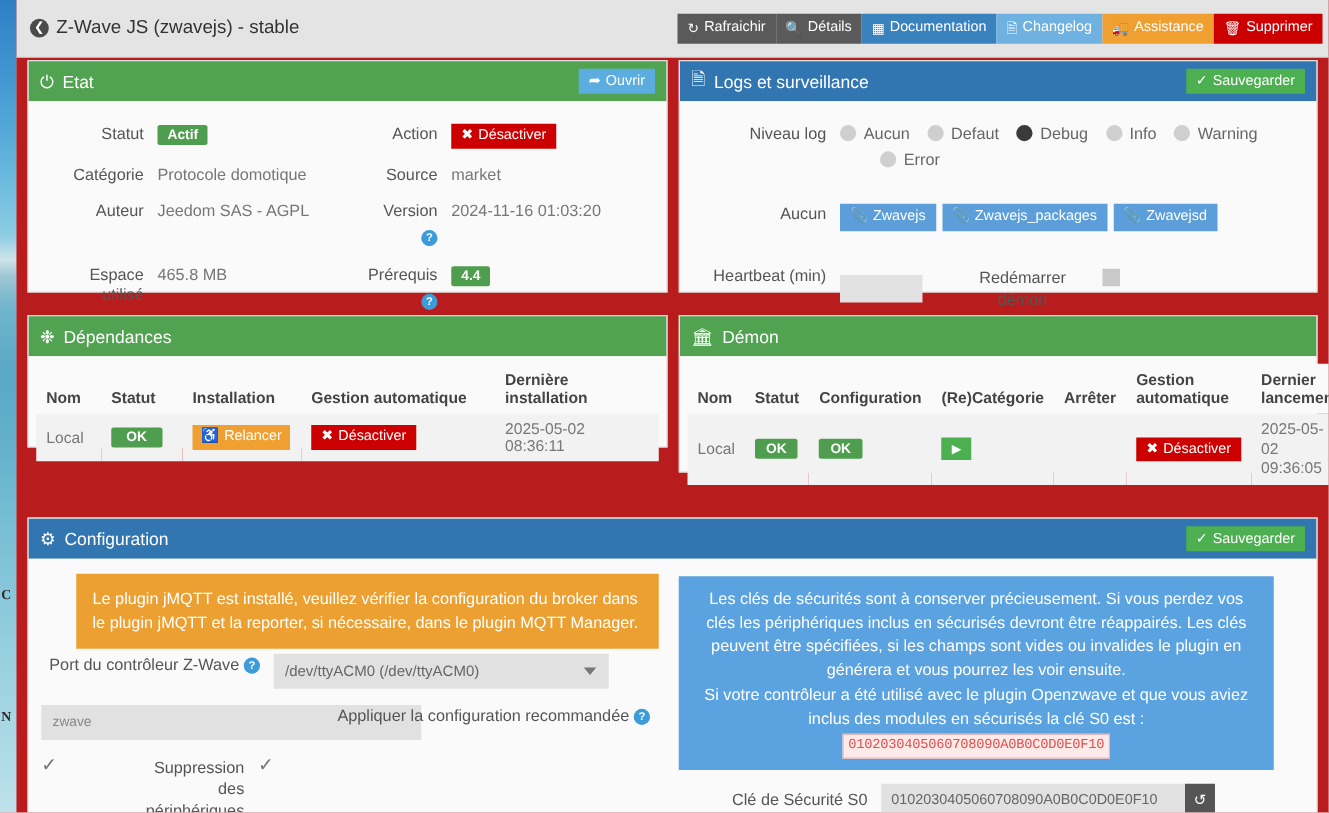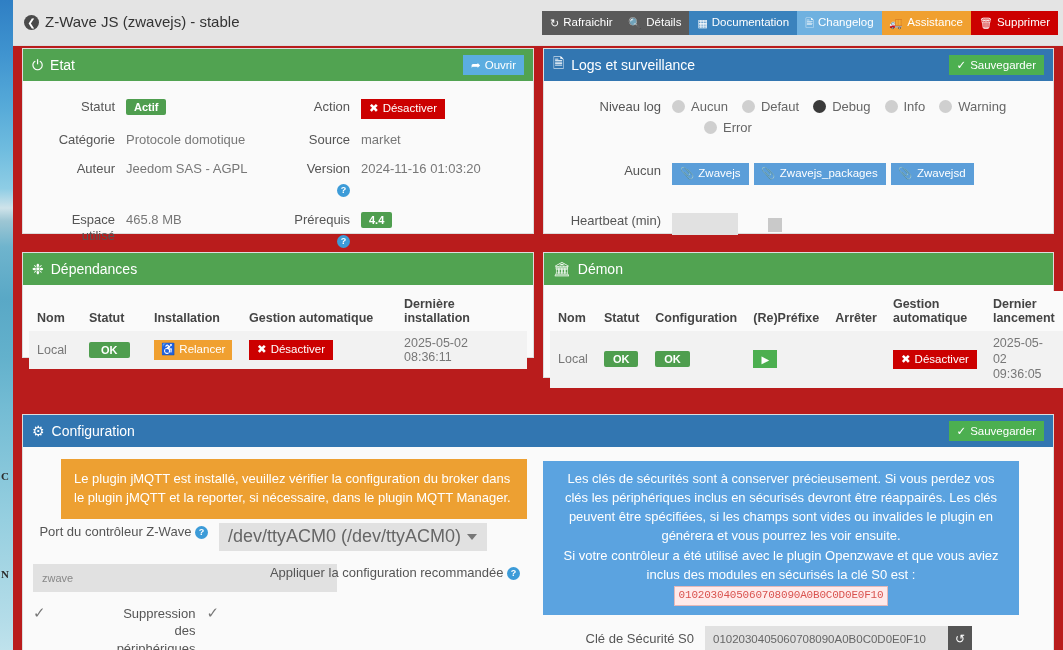--- a/index.html
+++ b/index.html
@@ -156,21 +156,21 @@
     font-family: "Liberation Mono", monospace; font-size: 11px; padding: 1px 4px;
     letter-spacing: -0.2px;
   }
   .cfg-grid {
     display: grid; grid-template-columns: 186px 1fr; row-gap: 13px;
     align-items: start; padding: 4px 0 0 0;
   }
   .cfg-lbl { text-align: right; padding-right: 11px; color: #555; line-height: 1.35; }
   .selbox {
     position: relative; background: #e1e1e1; height: 28px; width: 268px;
-    display: flex; align-items: center; padding: 0 9px; color: #666; font-size: 18px; cursor: pointer;
+    display: flex; align-items: center; padding: 0 9px; color: #666; font-size: 12px; cursor: pointer;
   }
   .selbox .caret {
     position: absolute; right: 10px; top: 11px; width: 0; height: 0;
     border-left: 5px solid transparent; border-right: 5px solid transparent;
     border-top: 6px solid #777;
   }
   .inpbox {
     background: #e1e1e1; height: 28px; width: 304px; border: none;
     padding: 0 9px; color: #888; font-size: 11px;
     font-family: "Liberation Sans", sans-serif;
@@ -349,20 +349,21 @@
             <button class="logbtn">
               <span>📎</span>
               <span>Zwavejsd</span>
             </button>
           </div>
 
           <div class="lbl">Heartbeat (min)</div>
           <div class="hb-row">
             <input class="txtbox" value="" style="">
             <div class="hb-right">
+              <div class="hb-lbl">Redémarrer démon</div>
               <span class="chkbox"></span>
             </div>
           </div>
         </div>
       </div>
     </div>
 
     <div class="panel" style="left:9px; top:252px; width:512px;">
       <div class="panel-head green">
         <span class="ph-title">
@@ -413,21 +414,21 @@
           <span>Démon</span>
         </span>
       </div>
       <div class="panel-body" style="padding:6px 6px 10px; height:92px;">
         <table class="dt">
           <thead>
             <tr>
               <th style="width:40px;">Nom</th>
               <th style="width:45px;">Statut</th>
               <th style="width:90px;">Configuration</th>
-              <th style="width:82px;">(Re)Préfixe</th>
+              <th style="width:82px;">(Re)Catégorie</th>
               <th style="width:52px;">Arrêter</th>
               <th style="width:82px;">Gestion automatique</th>
               <th style="width:70px;">Dernier lancement</th>
             </tr>
           </thead>
           <tbody>
             <tr>
               <td>Local</td>
               <td>
                 <span class="ok-badge" style="padding:2px 9px;">OK</span>

